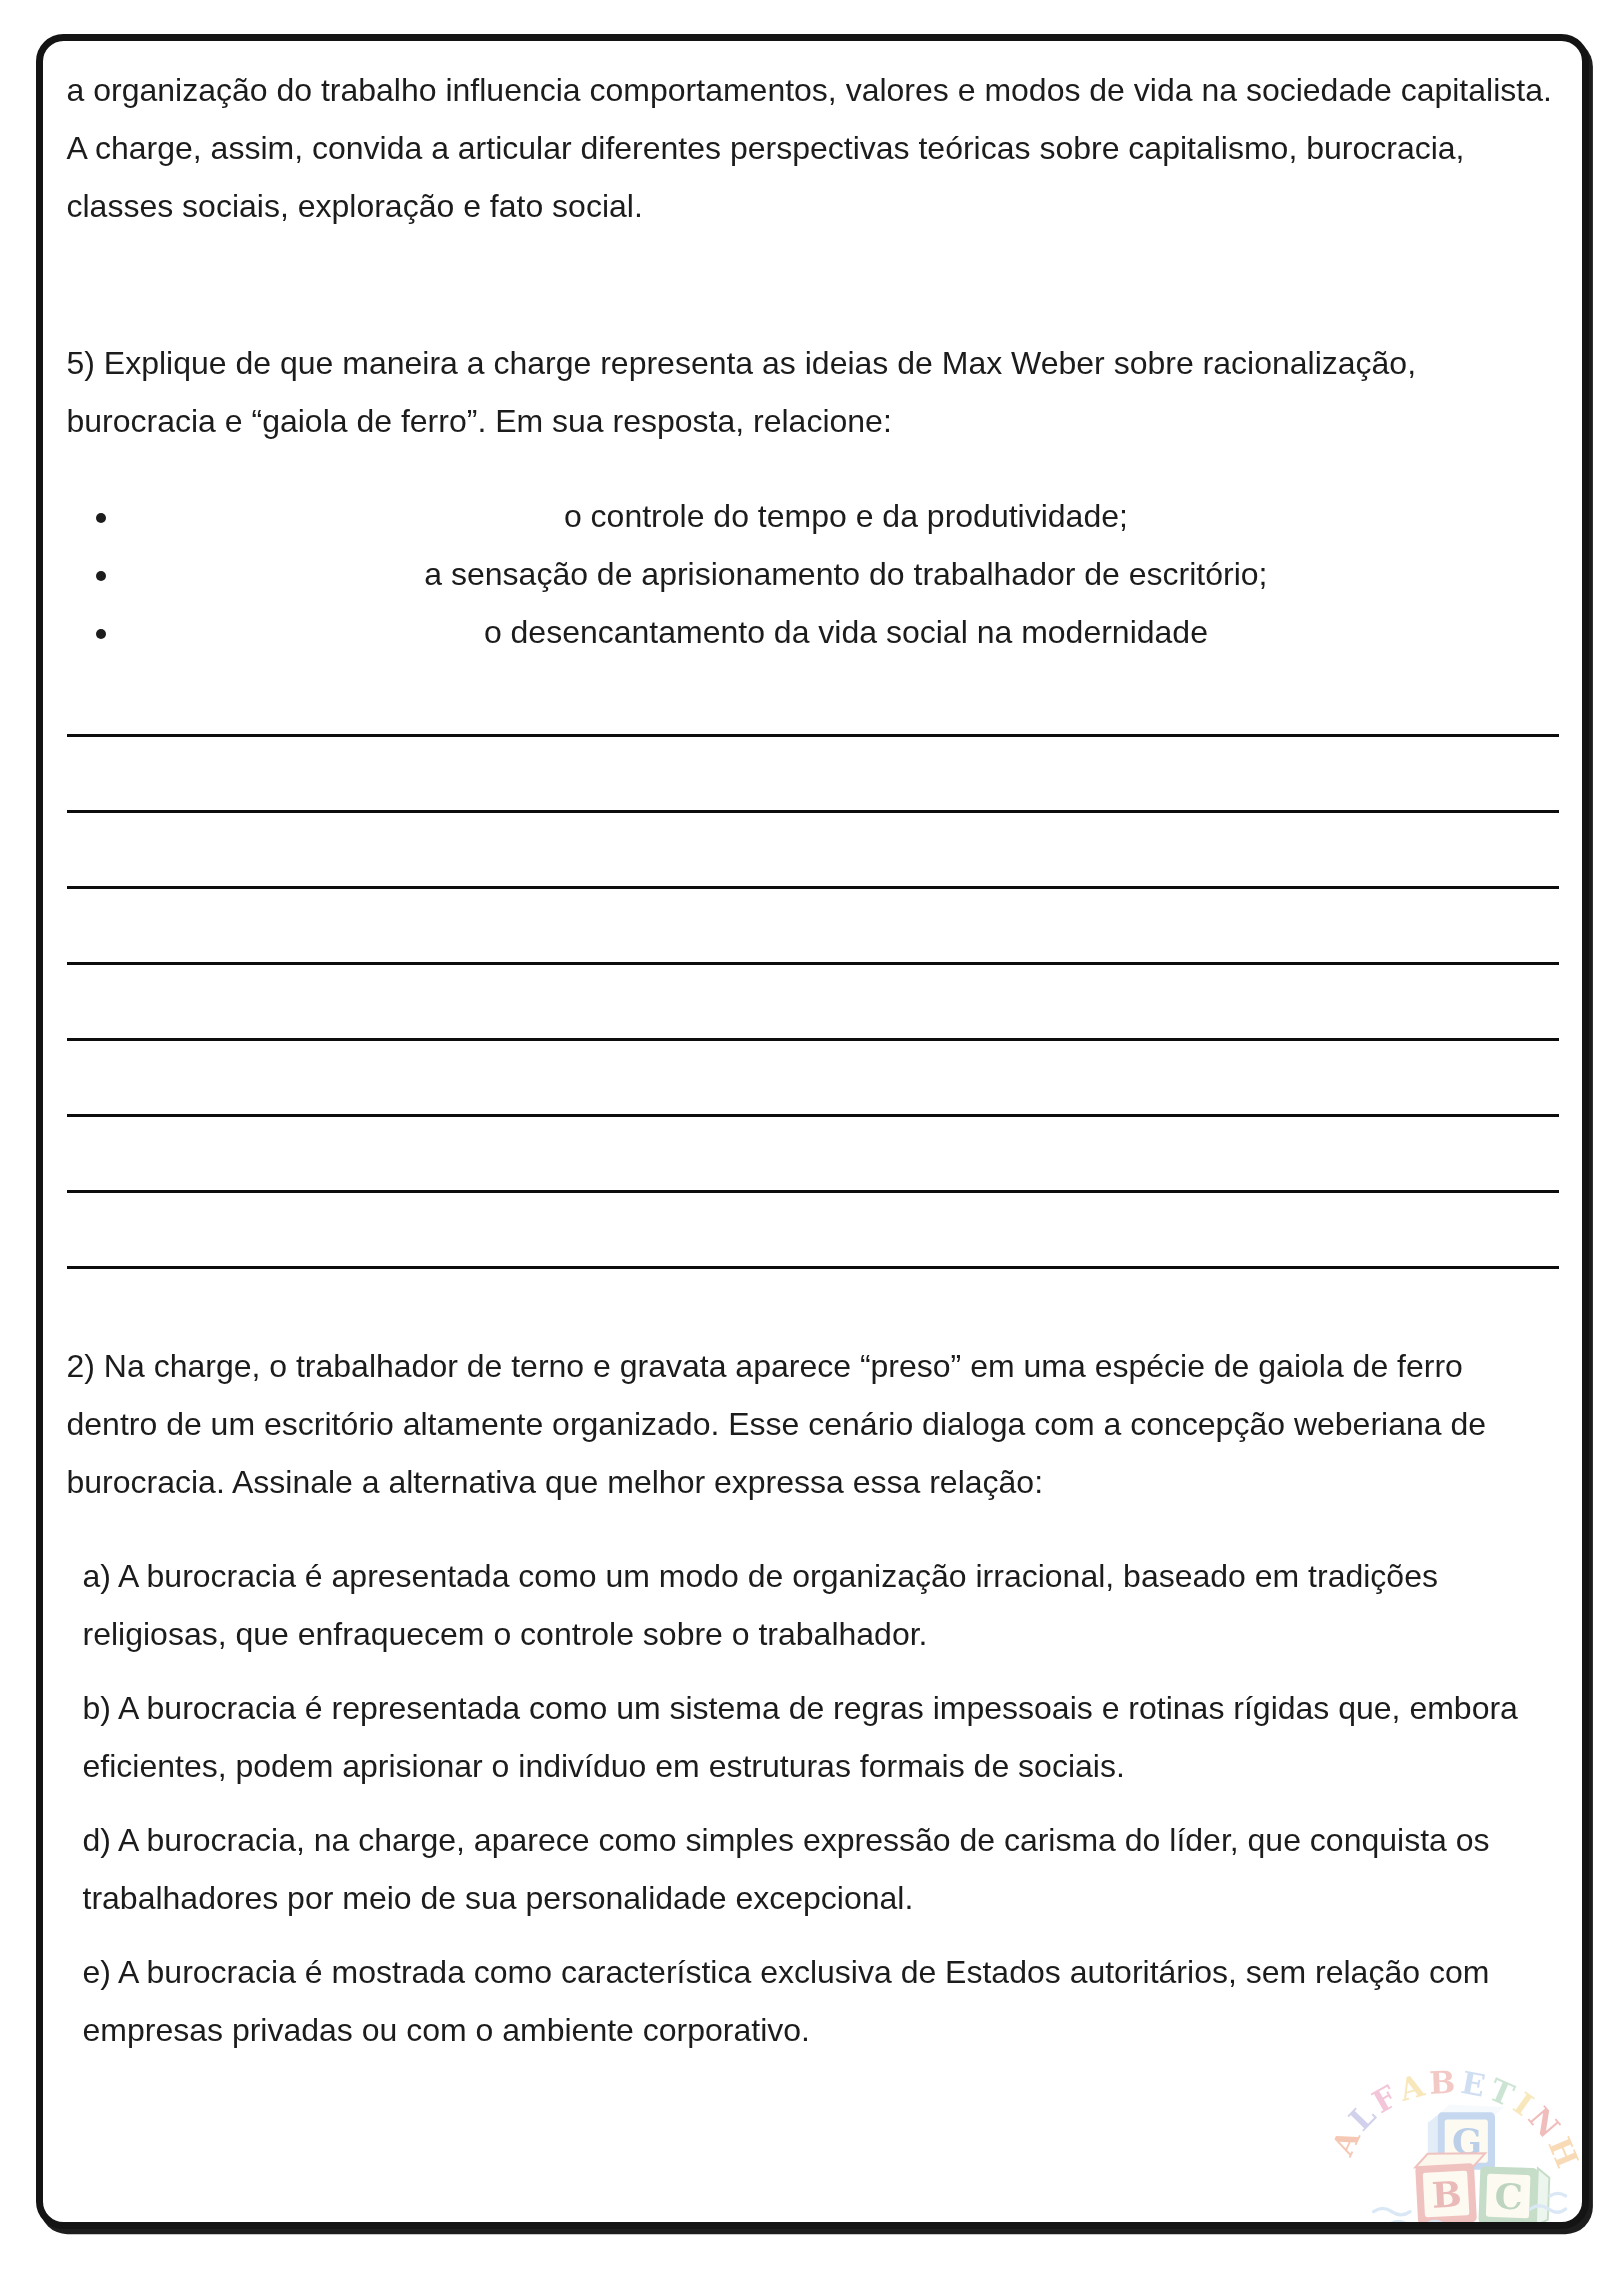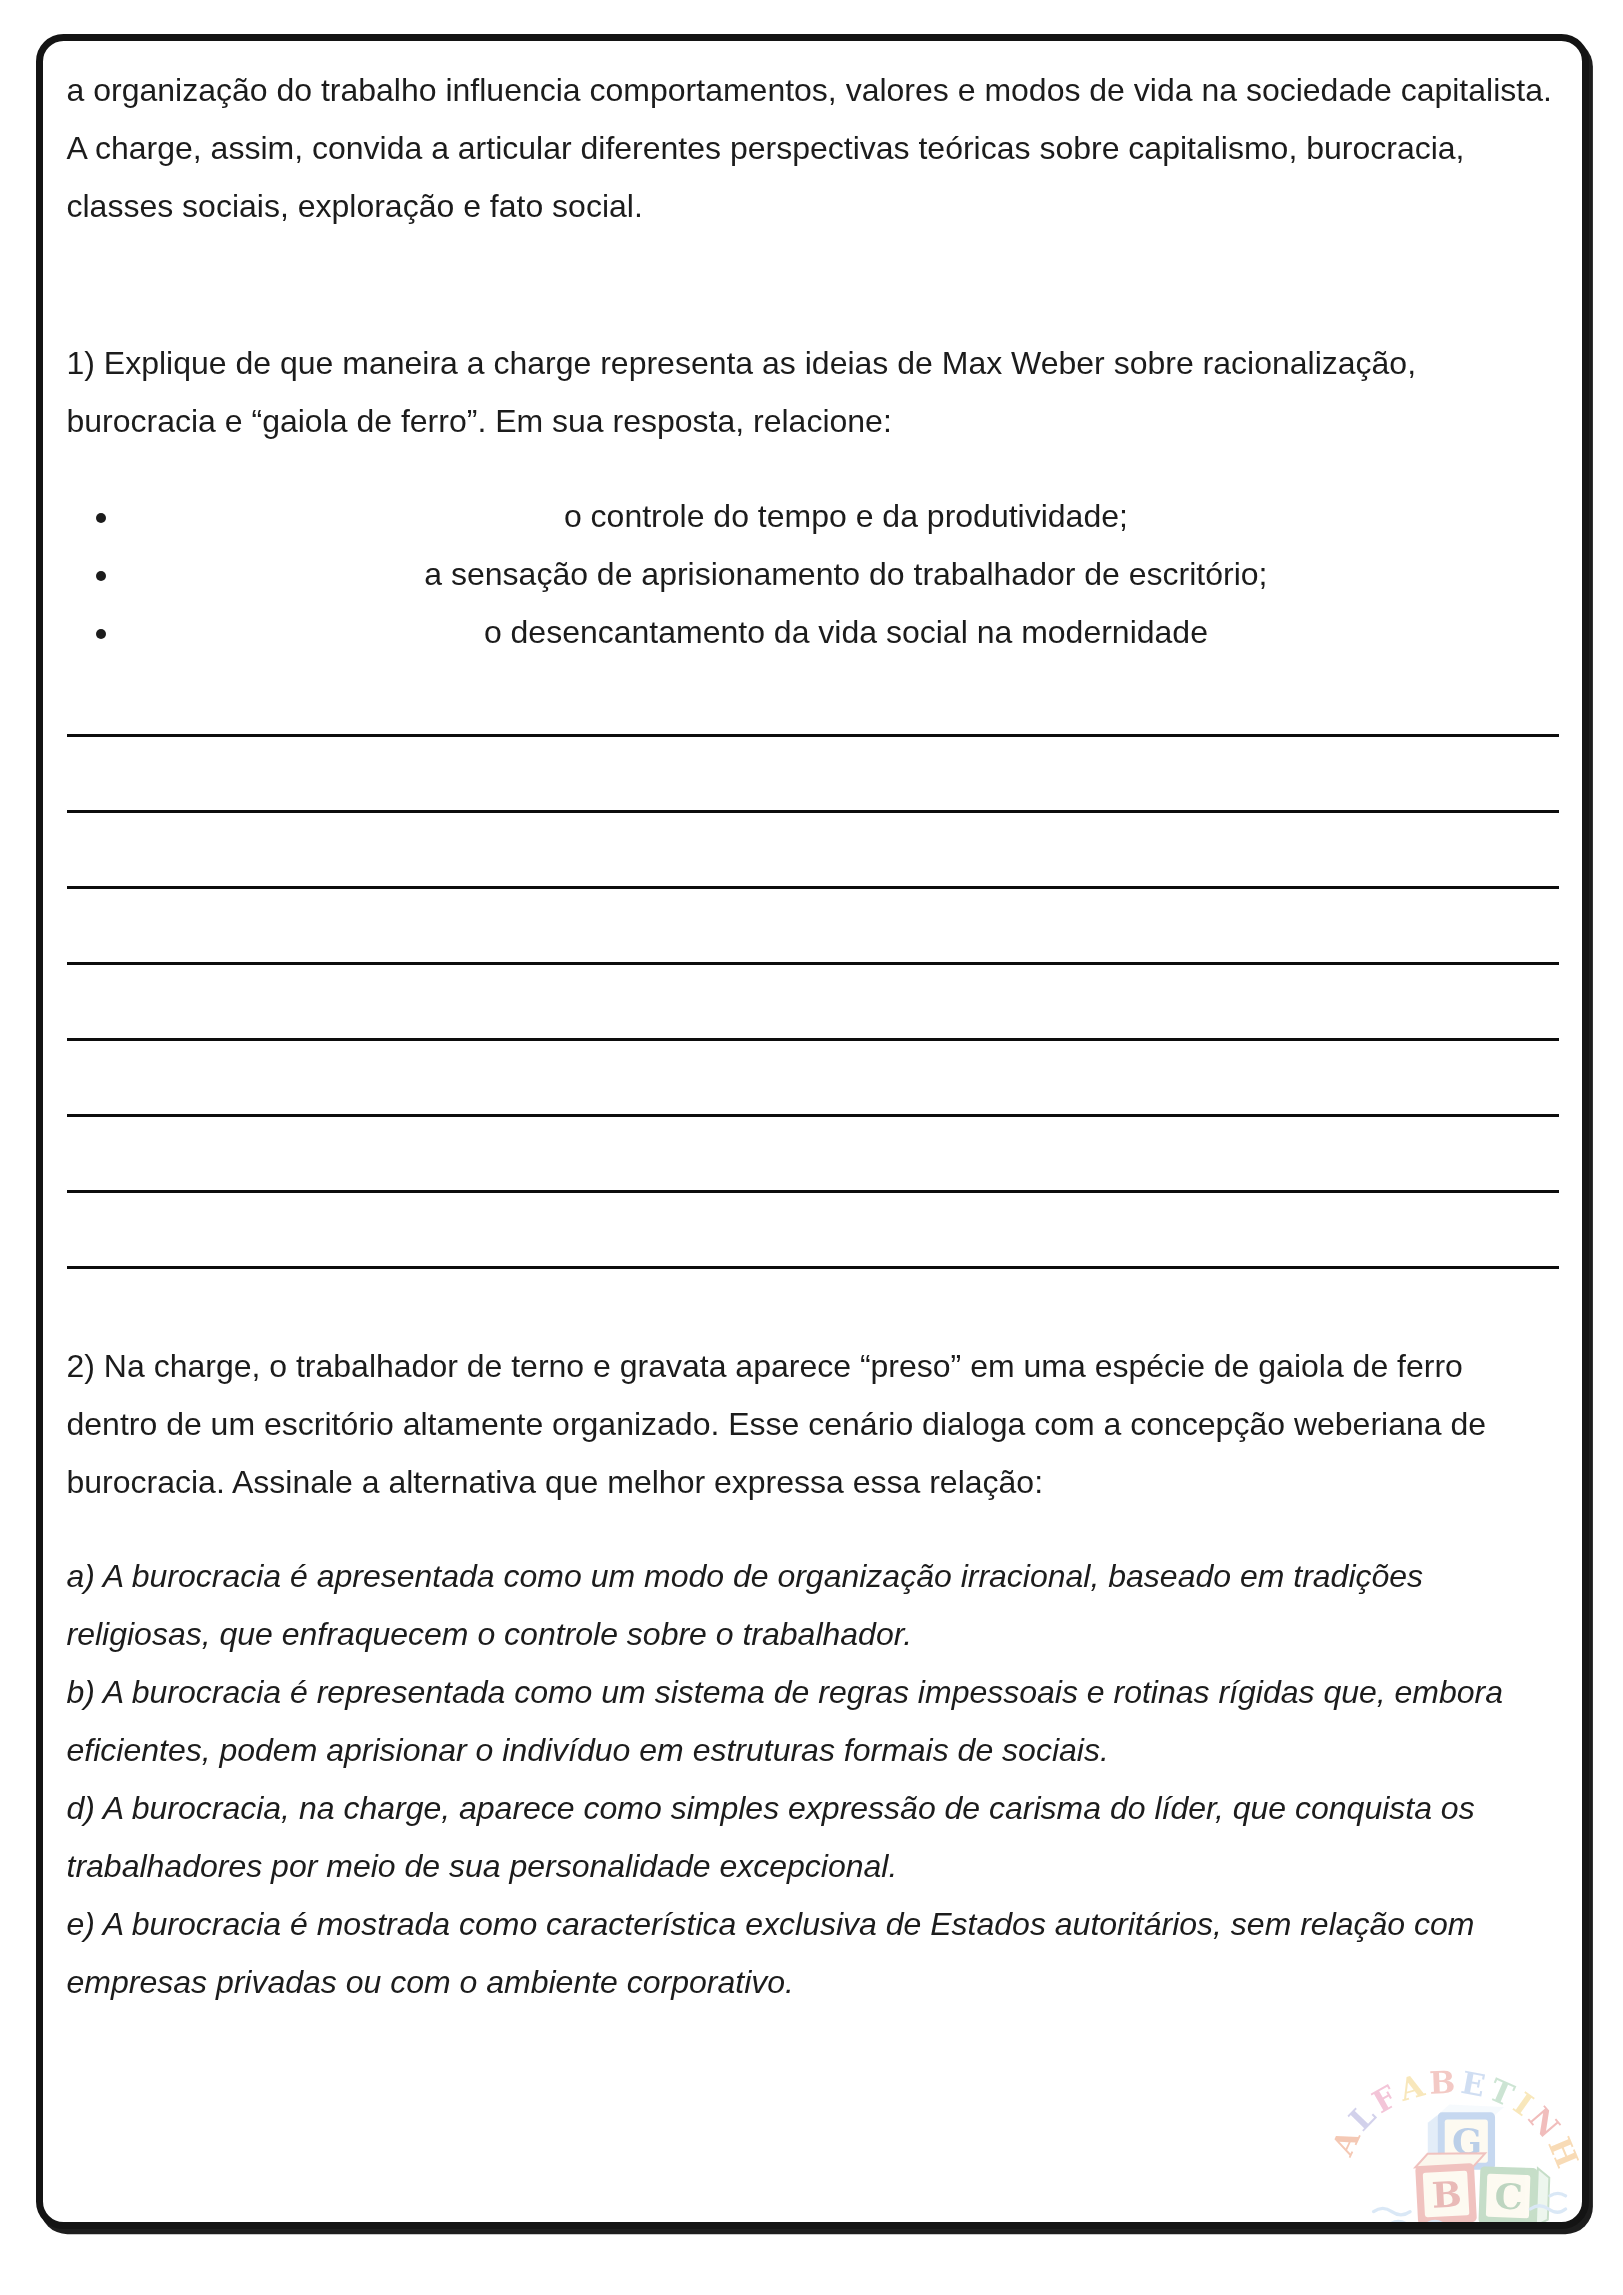--- a/index.html
+++ b/index.html
@@ -24,21 +24,21 @@
   .bullets{
     margin:37px 0 0 0;padding:0 0 0 55px;list-style:disc outside;text-align:center;
   }
   .bullets li{padding-left:11.8px;line-height:58px;}
   .answer-lines{margin:0;}
   .answer-line{
     height:73px;border-bottom:3.3px solid #0d0d0d;
   }
   .q2{margin-top:68px !important;}
   .options{margin-top:36px;}
-  .options p{margin:0;font-style:italic;}
+  .options p{margin:16px;}
   .watermark{
     position:absolute;left:1291px;top:2006px;width:262px;height:196px;
     z-index:0;opacity:.38;
   }
   .wm-arch{
     font-family:"DejaVu Serif","Liberation Serif",serif;
     font-weight:bold;font-size:47px;letter-spacing:6px;
   }
   .wm-block-letter{
     font-family:"DejaVu Serif","Liberation Serif",serif;
@@ -92,21 +92,21 @@
       <text class="wm-arch">
         <textPath id="wm-arc-textpath" href="#wmArc" startOffset="2"><tspan fill="#e4713c">A</tspan><tspan fill="#8b88cc">L</tspan><tspan fill="#e0689a">F</tspan><tspan fill="#eec24e">A</tspan><tspan fill="#e07468">B</tspan><tspan fill="#86a9de">E</tspan><tspan fill="#7cbb8d">T</tspan><tspan fill="#eec24e">I</tspan><tspan fill="#d9534f">N</tspan><tspan fill="#eda13f">H</tspan><tspan fill="#3f8f5f">O</tspan></textPath>
       </text>
     </svg>
   </div>
 
   <div class="content">
 
     <p>a organização do trabalho influencia comportamentos, valores e modos de vida na sociedade capitalista. A charge, assim, convida a articular diferentes perspectivas teóricas sobre capitalismo, burocracia, classes sociais, exploração e fato social.</p>
 
-    <p class="q1">1) Explique de que maneira a charge representa as ideias de Max Weber sobre racionalização, burocracia e “gaiola de ferro”. Em sua resposta, relacione:</p>
+    <p class="q1">5) Explique de que maneira a charge representa as ideias de Max Weber sobre racionalização, burocracia e “gaiola de ferro”. Em sua resposta, relacione:</p>
 
     <ul class="bullets">
       <li>o controle do tempo e da produtividade;</li>
       <li>a sensação de aprisionamento do trabalhador de escritório;</li>
       <li>o desencantamento da vida social na modernidade</li>
     </ul>
 
     <div class="answer-lines">
         <div class="answer-line"></div>
         <div class="answer-line"></div>

